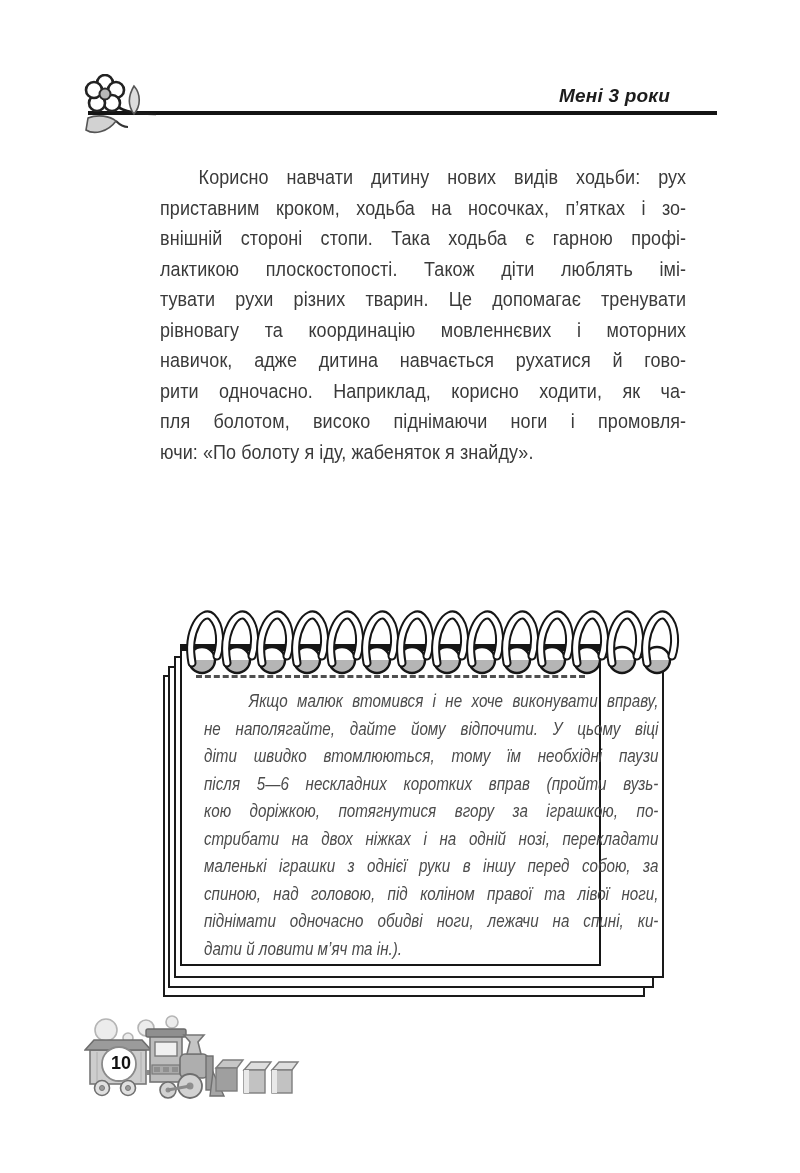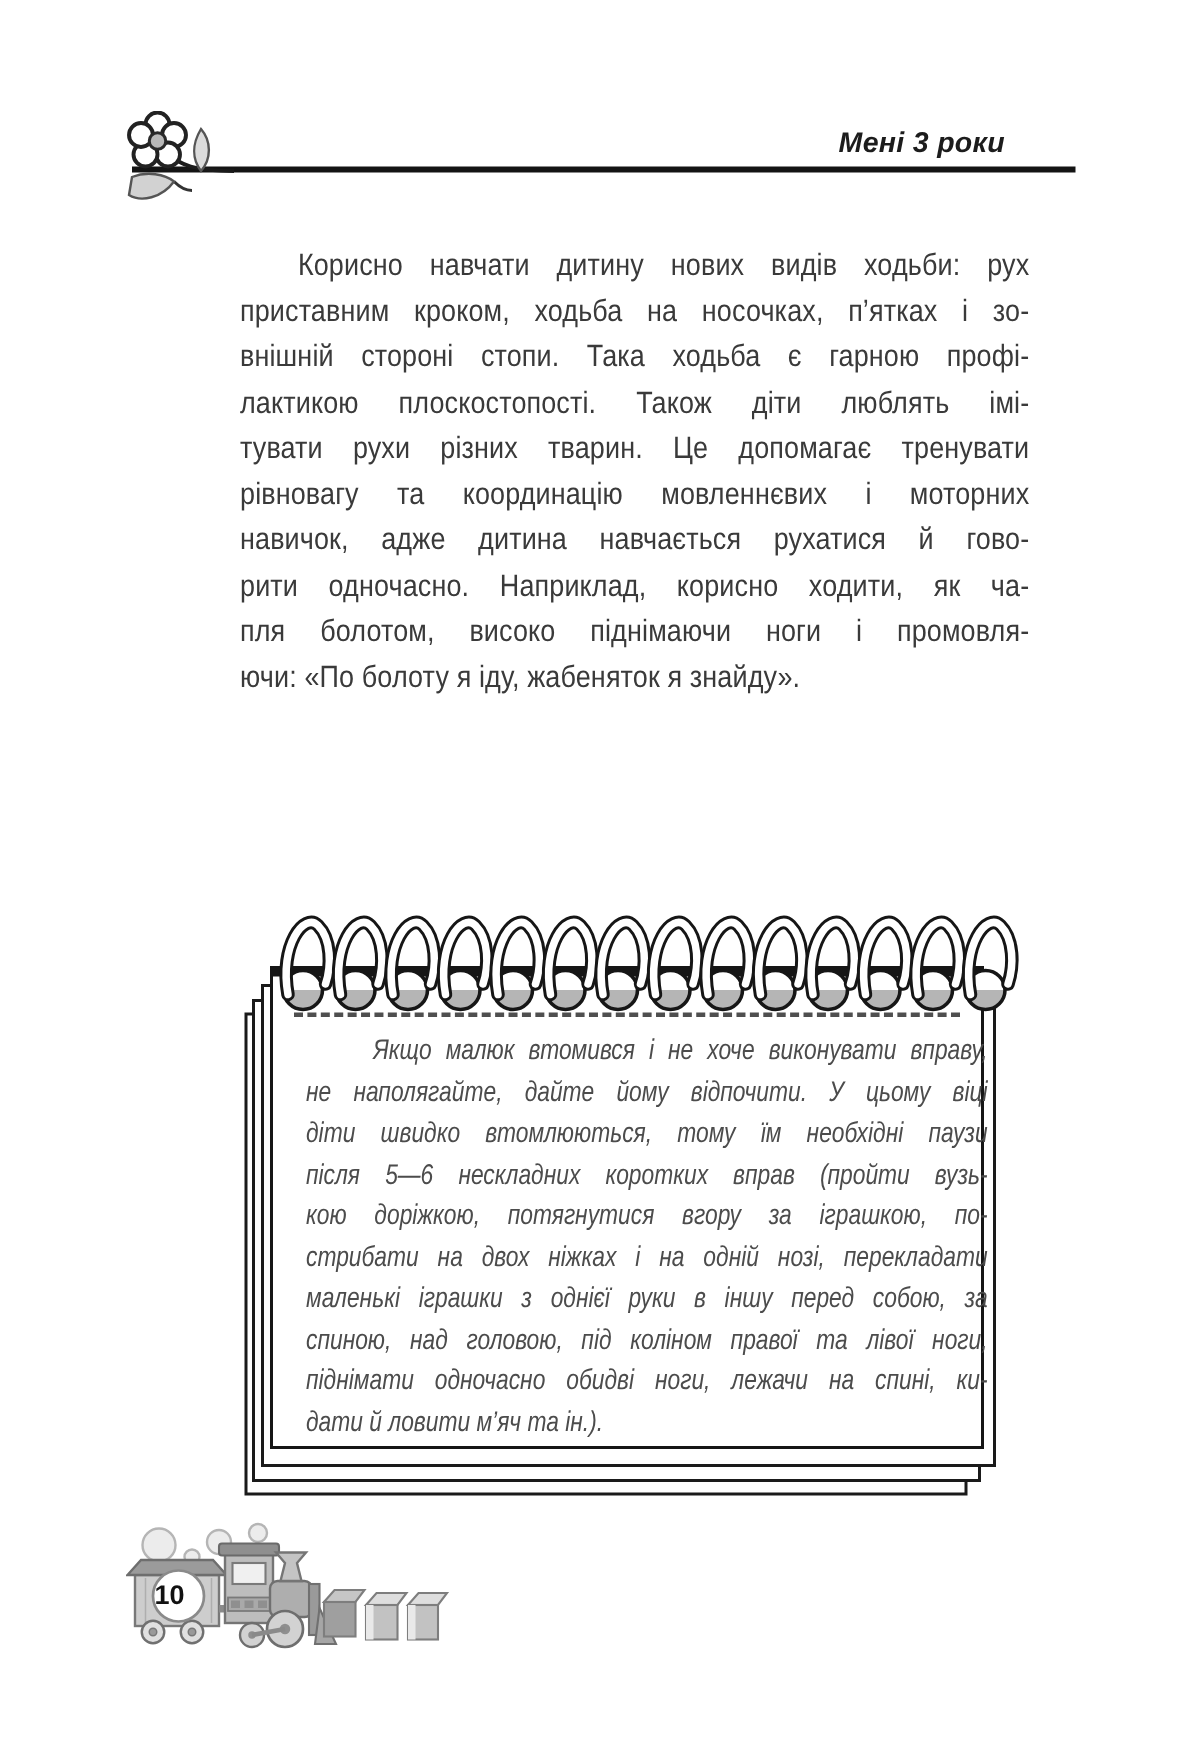--- a/index.html
+++ b/index.html
@@ -23,34 +23,34 @@
     color:var(--text);letter-spacing:.1px;}
   .tline.last{text-align-last:left;}
   .tline.first{padding-left:44px;}
 
   
   .notepad{position:absolute;left:158px;top:604px;width:540px;height:404px;}
   .sheet{position:absolute;background:#fff;border:2px solid #1a1a1a;width:492px;height:322px;}
   .sheet.s2{left:16px;top:52px;width:490px;z-index:0;}
   .sheet.s3{left:10px;top:62px;width:486px;z-index:0;}
   .sheet.s4{left:5px;top:71px;width:482px;z-index:0;}
-  .sheet.main{left:22px;top:40px;width:476px;border:2.5px solid #161616;border-top:7px solid #161616;z-index:2;}
+  .sheet.main{left:22px;top:40px;width:421px;border:2.5px solid #161616;border-top:7px solid #161616;z-index:2;}
   .dashes{position:absolute;left:14px;right:14px;top:24px;border-top:3px dashed #4f4f4f;}
   .note-text{position:absolute;left:22px;top:36px;width:460px;}
   .nline{width:568px;transform:scaleX(0.8);transform-origin:0 50%;white-space:nowrap;
     text-align:justify;text-align-last:justify;line-height:27.5px;font-size:19px;
     font-style:italic;color:var(--note-text);}
   .nline.last{text-align-last:left;}
   .nline.first{padding-left:56px;}
   .spirals{position:absolute;left:24px;top:2px;width:500px;height:74px;overflow:visible;z-index:3;}
 
   
   .train{position:absolute;left:84px;top:1012px;width:216px;height:92px;}
   .pagenum{position:absolute;left:103px;top:1051px;width:36px;height:24px;line-height:24px;
-    text-align:left;font-size:18px;font-weight:bold;color:#111;}
+    text-align:center;font-size:18px;font-weight:bold;color:#111;}
 </style>
 </head>
 <body>
 
 <div class="page">
 
   <div>
     <svg class="flower" viewBox="0 0 80 72" aria-hidden="true">
       <path d="M33 28 C 42 36, 52 40, 78 40" fill="none" stroke="#1a1a1a" stroke-width="2.5"></path>
       <path d="M38 47 C 42 51, 46 53, 50 53" fill="none" stroke="#333" stroke-width="2"></path>

